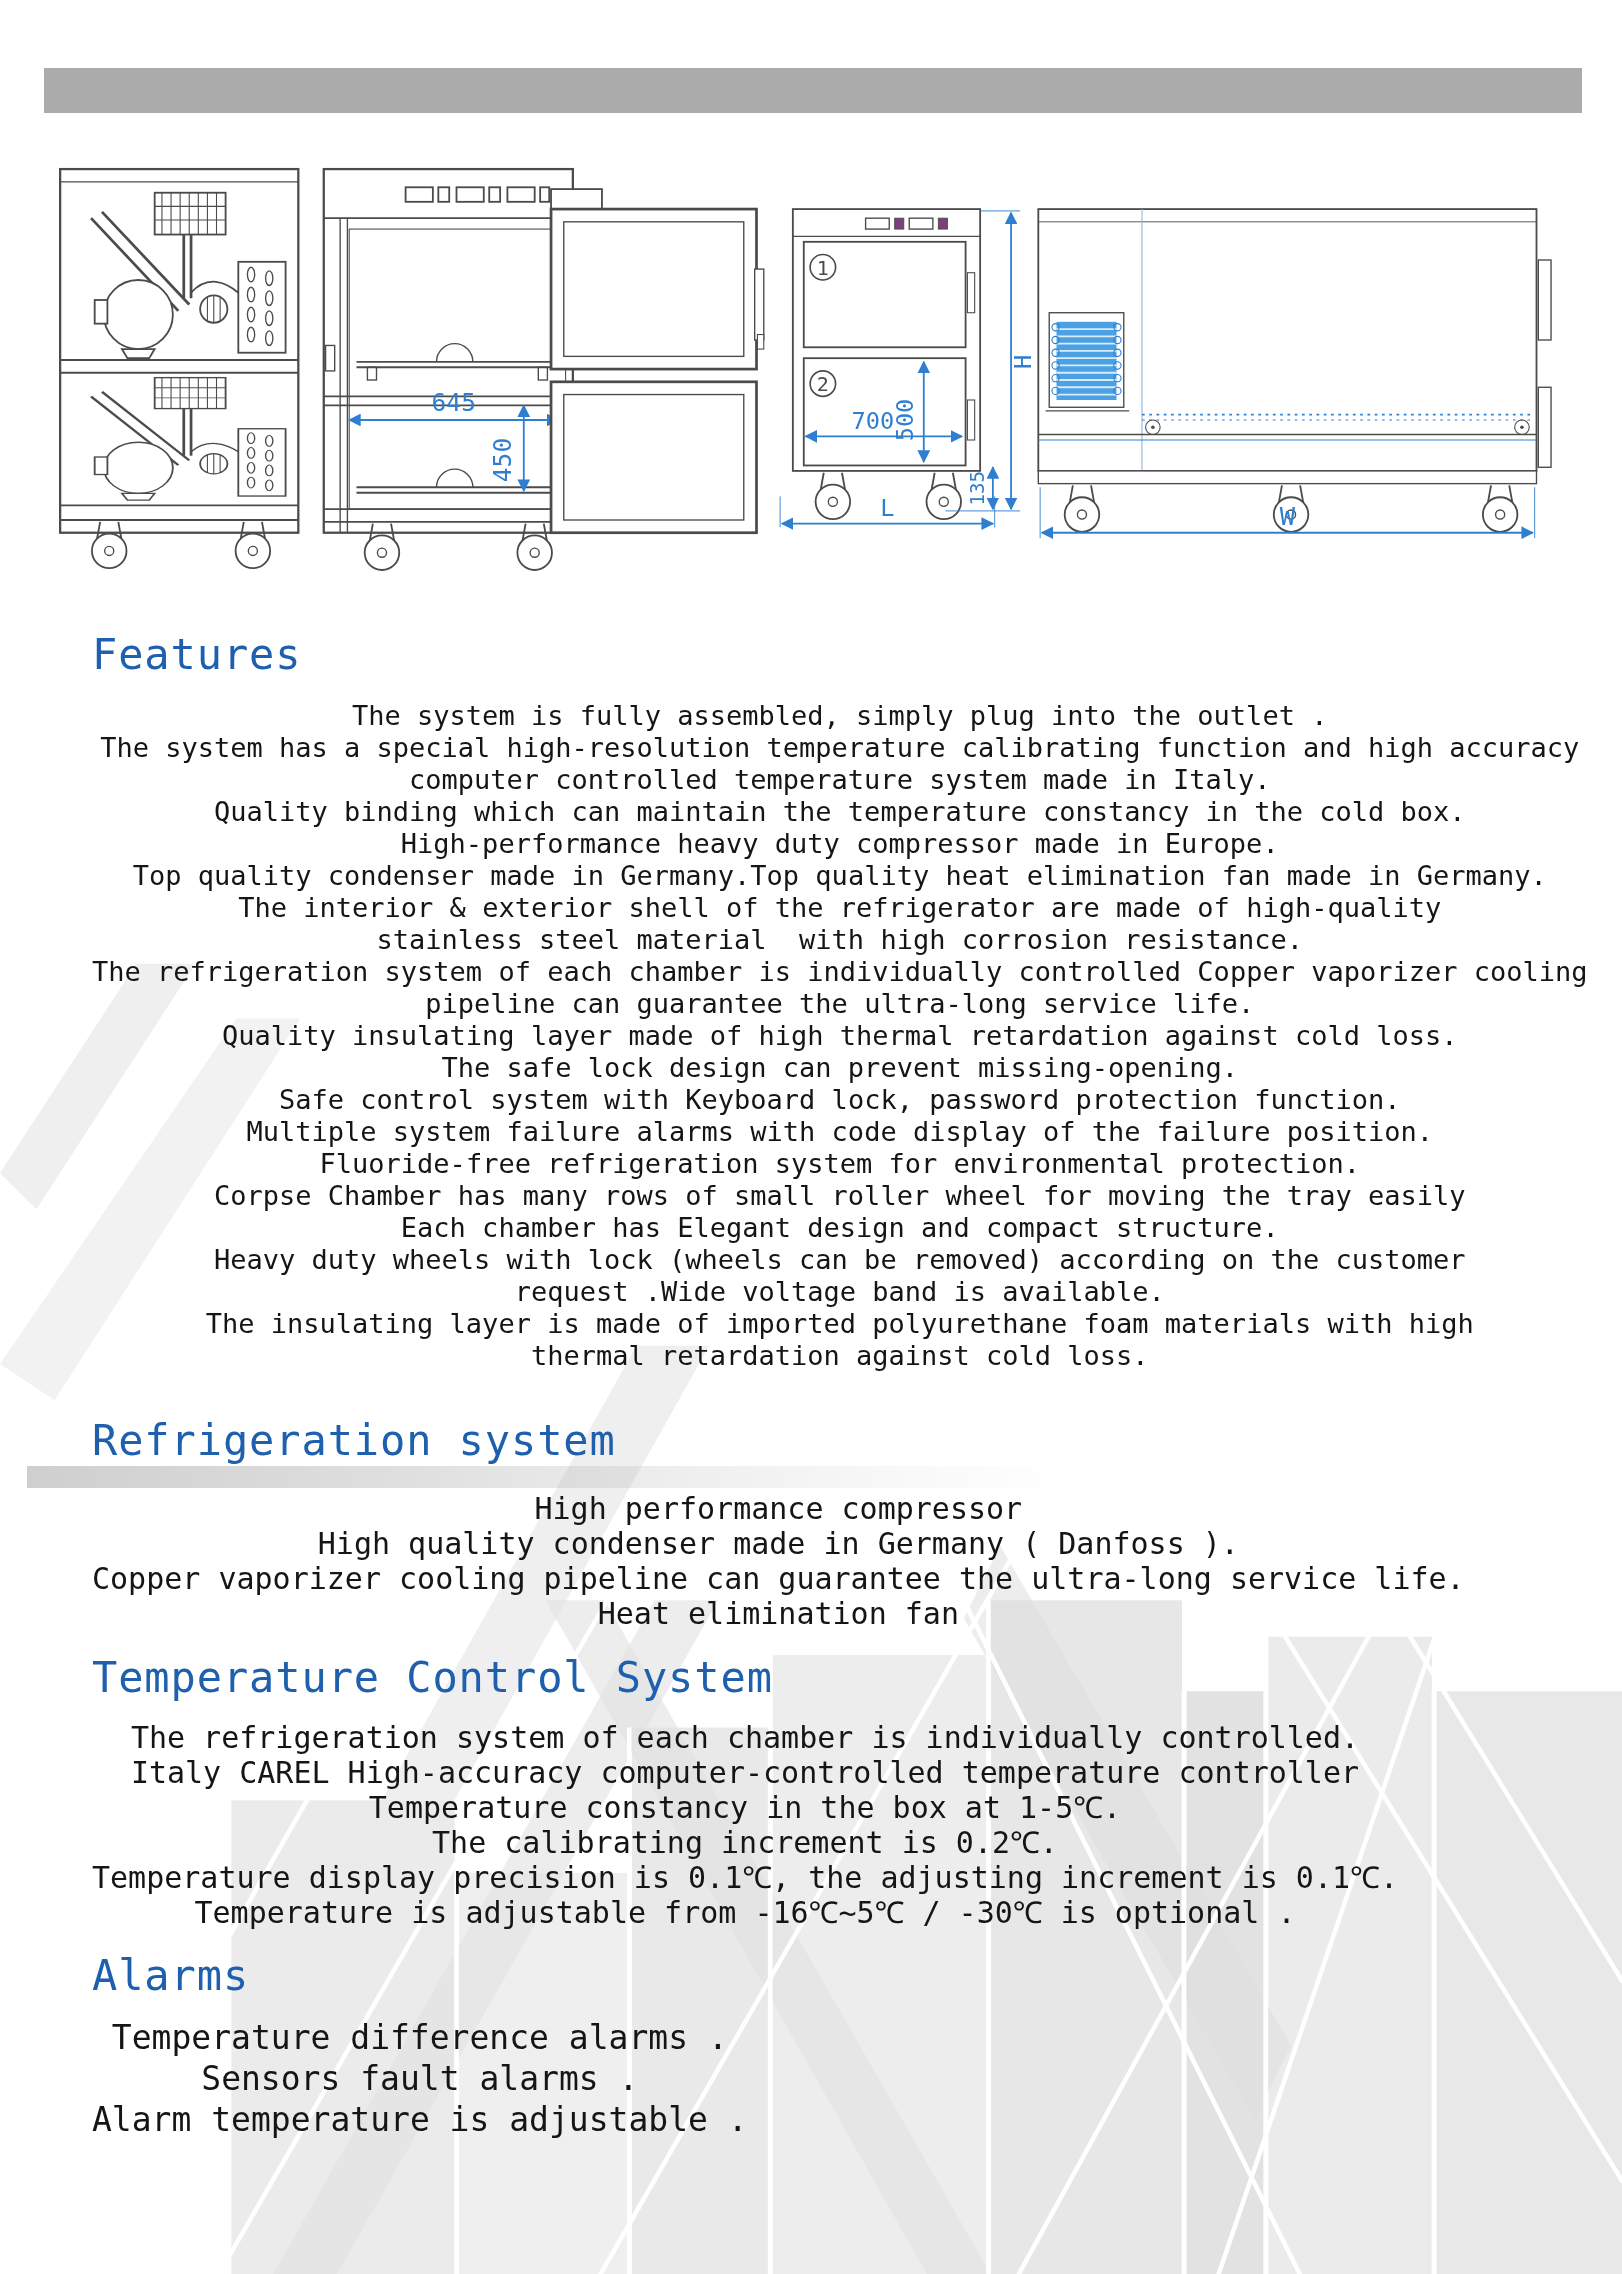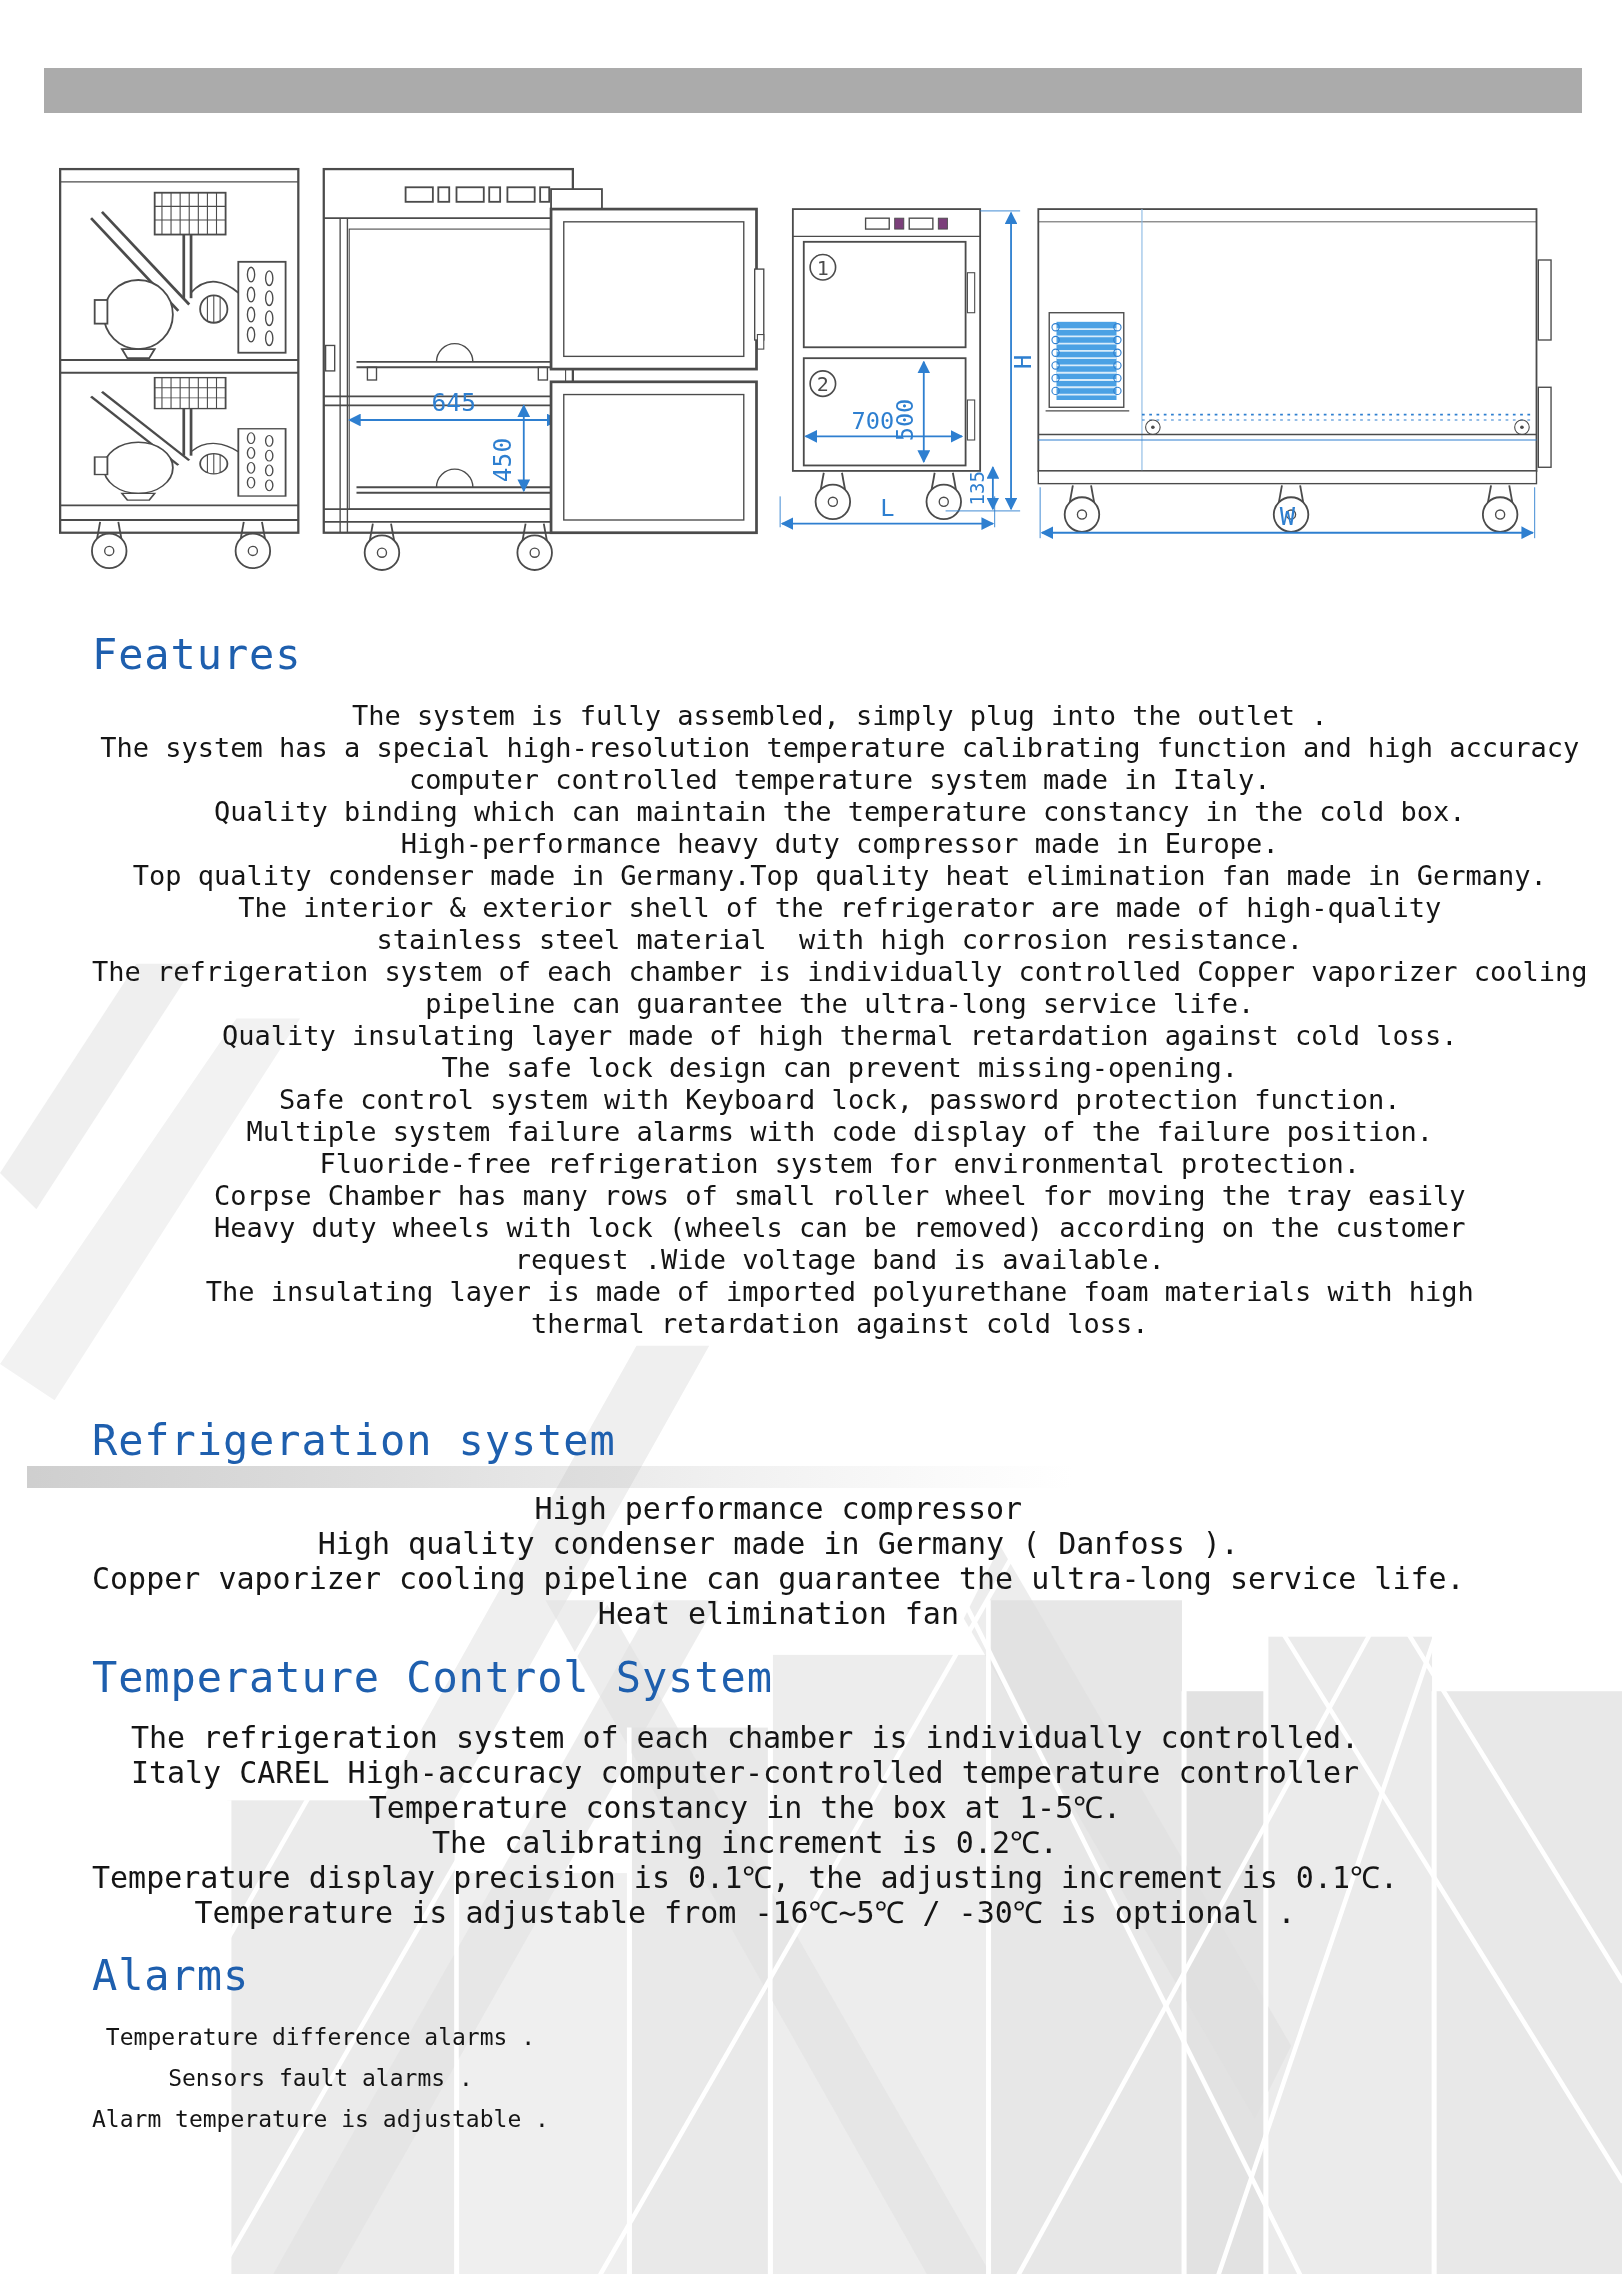--- a/index.html
+++ b/index.html
@@ -7,21 +7,21 @@
         font-family:"DejaVu Sans Mono","Liberation Mono",monospace;}
   .header-bar{position:absolute;left:44px;top:68px;width:1538px;height:45px;background:#ababab;}
   .bg,.drawings{position:absolute;left:0;top:0;}
   .sections{position:absolute;left:0;top:0;width:1623px;height:2275px;margin-left:44px;}
   h2.sec-title{position:absolute;left:48px;margin:0;font-weight:normal;
         font-size:42px;line-height:45px;color:#1e5fae;letter-spacing:0.9px;white-space:pre;}
   .lines{position:absolute;left:48px;color:#151515;}
   .lines .line{white-space:pre;text-align:center;}
   .f-lines{font-size:27px;line-height:32px;}
   .m-lines{font-size:30px;line-height:35px;}
-  .a-lines{font-size:23px;line-height:41px;}
+  .a-lines{font-size:33px;line-height:41px;}
   .streak{position:absolute;left:27px;top:1466px;width:1046px;height:22px;
         background:linear-gradient(90deg,rgba(140,140,140,.42) 0%,rgba(160,160,160,.34) 35%,
         rgba(185,185,185,.22) 65%,rgba(210,210,210,.10) 88%,rgba(255,255,255,0) 100%);}
   text{font-family:"DejaVu Sans Mono","Liberation Mono",monospace;}
 </style>
 </head>
 <body>
 
 <div class="page">
 
@@ -298,20 +298,21 @@
         <div class="line">The interior &amp; exterior shell of the refrigerator are made of high-quality</div>
         <div class="line">stainless steel material  with high corrosion resistance.</div>
         <div class="line">The refrigeration system of each chamber is individually controlled Copper vaporizer cooling</div>
         <div class="line">pipeline can guarantee the ultra-long service life.</div>
         <div class="line">Quality insulating layer made of high thermal retardation against cold loss.</div>
         <div class="line">The safe lock design can prevent missing-opening.</div>
         <div class="line">Safe control system with Keyboard lock, password protection function.</div>
         <div class="line">Multiple system failure alarms with code display of the failure position.</div>
         <div class="line">Fluoride-free refrigeration system for environmental protection.</div>
         <div class="line">Corpse Chamber has many rows of small roller wheel for moving the tray easily</div>
+        <div class="line">Each chamber has Elegant design and compact structure.</div>
         <div class="line">Heavy duty wheels with lock (wheels can be removed) according on the customer</div>
         <div class="line">request .Wide voltage band is available.</div>
         <div class="line">The insulating layer is made of imported polyurethane foam materials with high</div>
         <div class="line">thermal retardation against cold loss.</div>
       </div>
 
     <h2 class="sec-title" style="top:1418px">Refrigeration system</h2>
     <div class="lines m-lines" style="top:1491px">
         <div class="line">High performance compressor</div>
         <div class="line">High quality condenser made in Germany ( Danfoss ).</div>

